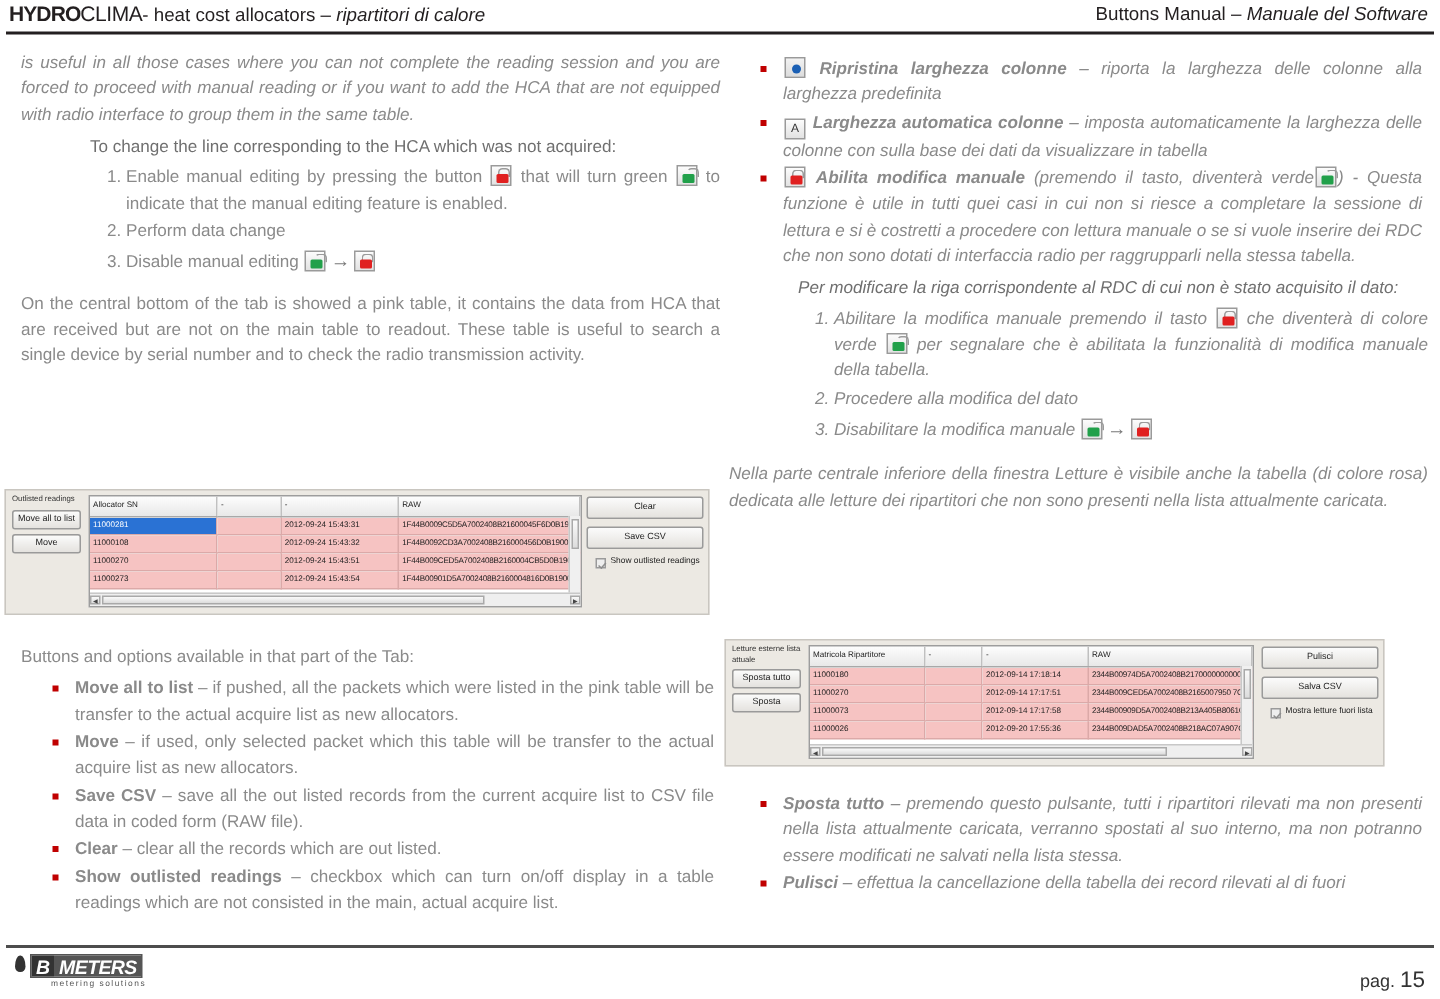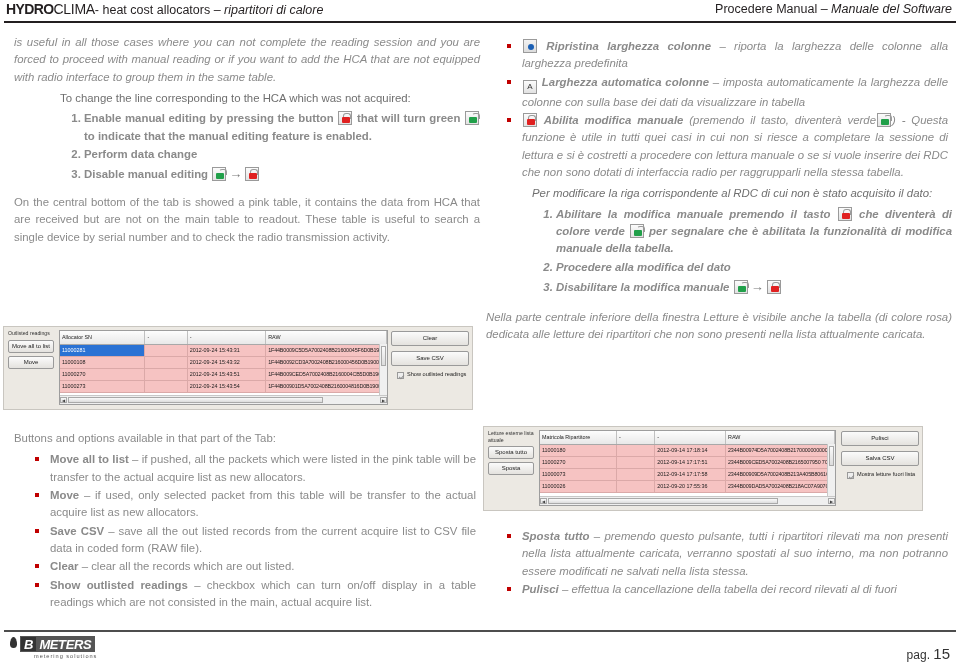--- a/index.html
+++ b/index.html
@@ -55,21 +55,21 @@
     margin-top: 4px; margin-left: 46px; text-align: justify;
     font-weight: normal; color: #6f6f6f;
   }
   .indent-head.ital { font-style: italic; }
 
   
   ol.steps {
     margin: 3px 0 0 0; padding-left: 70px; color: #8a8a8a;
   }
   ol.steps li {
-    margin-bottom: 1px; text-align: justify; font-weight: bold;
+    margin-bottom: 1px; text-align: justify;
   }
   ol.steps.ital li { font-style: italic; }
 
   
   ul.sq {
     list-style: none; margin: 4px; padding-left: 0;
   }
   ul.sq > li {
     position: relative; padding-left: 32px; margin-bottom: 1px;
     text-align: justify;
@@ -253,21 +253,21 @@
   #pagenum .num { font-size: 15px; }
 </style>
 </head>
 <body>
 
 <div id="header">
   <div class="hdr-left">
     <span class="brand-hydro">HYDRO</span><span class="brand-clima">CLIMA</span><span>- heat cost allocators – </span><span class="hdr-ital">ripartitori di calore</span>
   </div>
   <div class="hdr-right">
-    <span>Procedere Manual – </span><span class="it">Manuale del Software</span>
+    <span>Buttons Manual – </span><span class="it">Manuale del Software</span>
   </div>
   <div class="rule"></div>
 </div>
 
 <div class="col" id="col-left">
 
   <div class="p-just it">is useful in all those cases where you can not complete the reading session and you are forced to proceed with manual reading or if you want to add the HCA that are not equipped with radio interface to group them in the same table.</div>
 
   <div class="indent-head">To change the line corresponding to the HCA which was not acquired:</div>
 
@@ -359,21 +359,21 @@
   </div>
 </div>
 
 <div class="col" id="col-left-bullets" style="top:430px; left:14px;">
   <div>Buttons and options available in that part of the Tab:</div>
   <ul class="sq">
     <li>
       <span class="bold">Move all to list</span><span> – if pushed, all the packets which were listed in the pink table will be transfer to the actual acquire list as new allocators.</span>
     </li>
     <li>
-      <span class="bold">Move</span><span> – if used, only selected packet from this table will be transfer to the actual acquire list as new allocators.</span>
+      <span class="bold">Move</span><span> – if used, only selected packet which this table will be transfer to the actual acquire list as new allocators.</span>
     </li>
     <li>
       <span class="bold">Save CSV</span><span> – save all the out listed records from the current acquire list to CSV file  data in coded form (RAW file).</span>
     </li>
     <li>
       <span class="bold">Clear</span><span> – clear all the records which are out listed.</span>
     </li>
     <li>
       <span class="bold">Show outlisted readings</span><span> – checkbox which can turn on/off display in a table readings which are not consisted in the main, actual acquire list.</span>
     </li>

